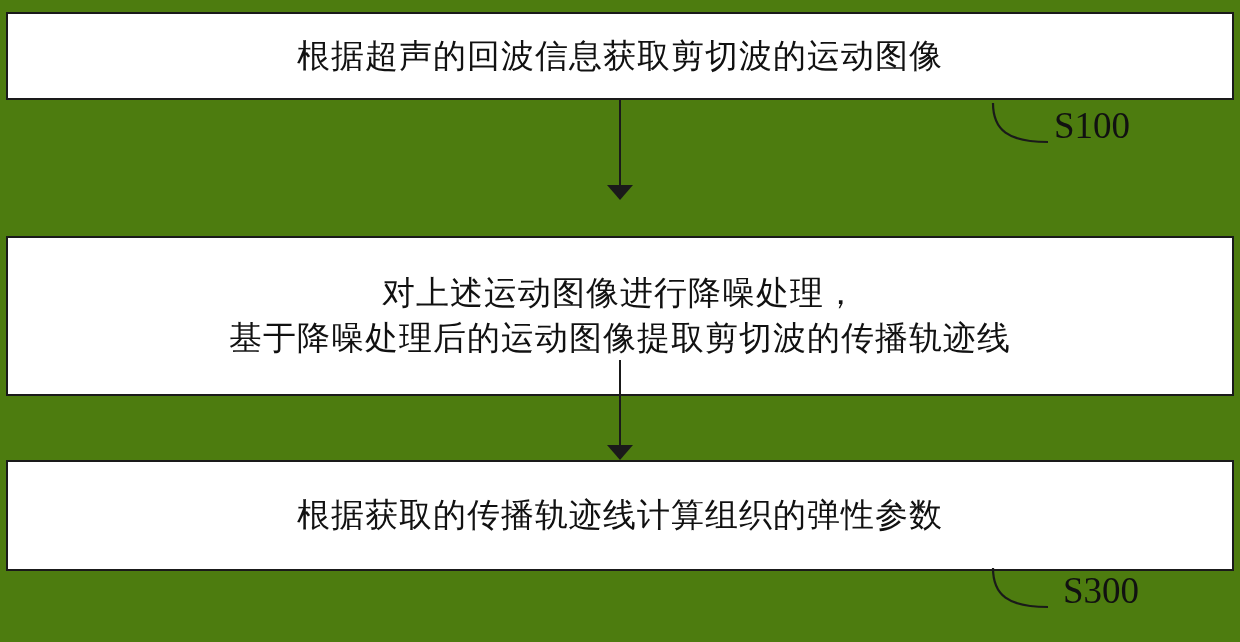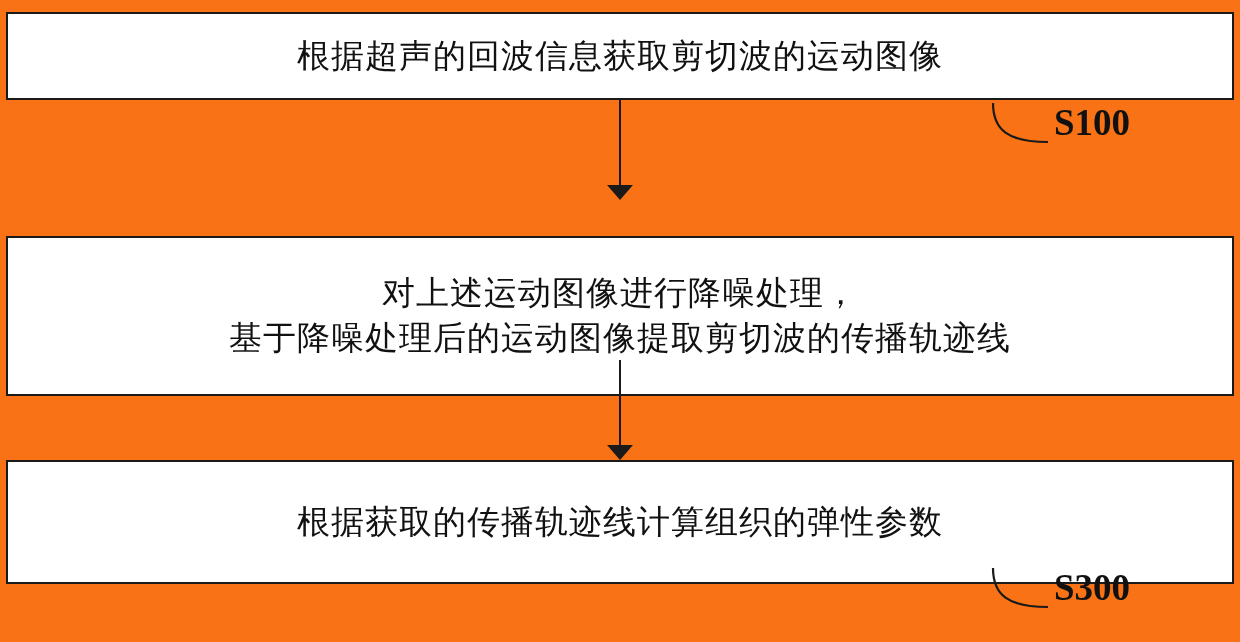--- a/index.html
+++ b/index.html
@@ -7,21 +7,21 @@
     padding: 0;
     background: #ffffff;
   }
   body {
     font-family: "Liberation Serif", "DejaVu Serif", serif;
   }
   .page {
     position: relative;
     width: 1240px;
     height: 642px;
-    background: #f97316;
+    background: #4d7c0f;
     overflow: hidden;
   }
 
   .step-box {
     position: absolute;
     box-sizing: border-box;
     border: 2px solid #1a1a1a;
     background: #ffffff;
     display: flex;
     align-items: center;
@@ -48,21 +48,21 @@
     left: 6px;
     top: 200px;
     width: 1228px;
     height: 160px;
     margin-top: 36px;
   }
   #box-s300 {
     left: 6px;
     top: 460px;
     width: 1228px;
-    height: 124px;
+    height: 111px;
   }
 
   
   .connector {
     position: absolute;
     width: 26px;
   }
   #conn-1 {
     left: 607px;
     top: 100px;
@@ -89,37 +89,36 @@
     height: 0;
     border-left: 13px solid transparent;
     border-right: 13px solid transparent;
     border-top: 15px solid #1a1a1a;
   }
 
   
   .label-group {
     position: absolute;
     display: flex;
-    align-items: center;
-    font-weight: bold;
+    align-items: flex-end;
   }
   .leader {
     display: block;
   }
   .step-label {
     font-size: 37px;
     color: #111111;
     line-height: 1;
     margin-left: 2px;
     margin-bottom: 4px;
     font-family: "Liberation Serif", "DejaVu Serif", serif;
   }
   #label-s100 { left: 990px; top: 100px; }
   #label-s200 { left: 990px; top: 360px; }
-  #label-s300 { left: 990px; top: 565px; }
+  #label-s300 { left: 990px; top: 565px; gap: 9px; }
 </style>
 </head>
 <body>
 
 <div class="page">
 
   <div class="step-box" id="box-s100">
     <div class="step-text">根据超声的回波信息获取剪切波的运动图像</div>
   </div>
 

